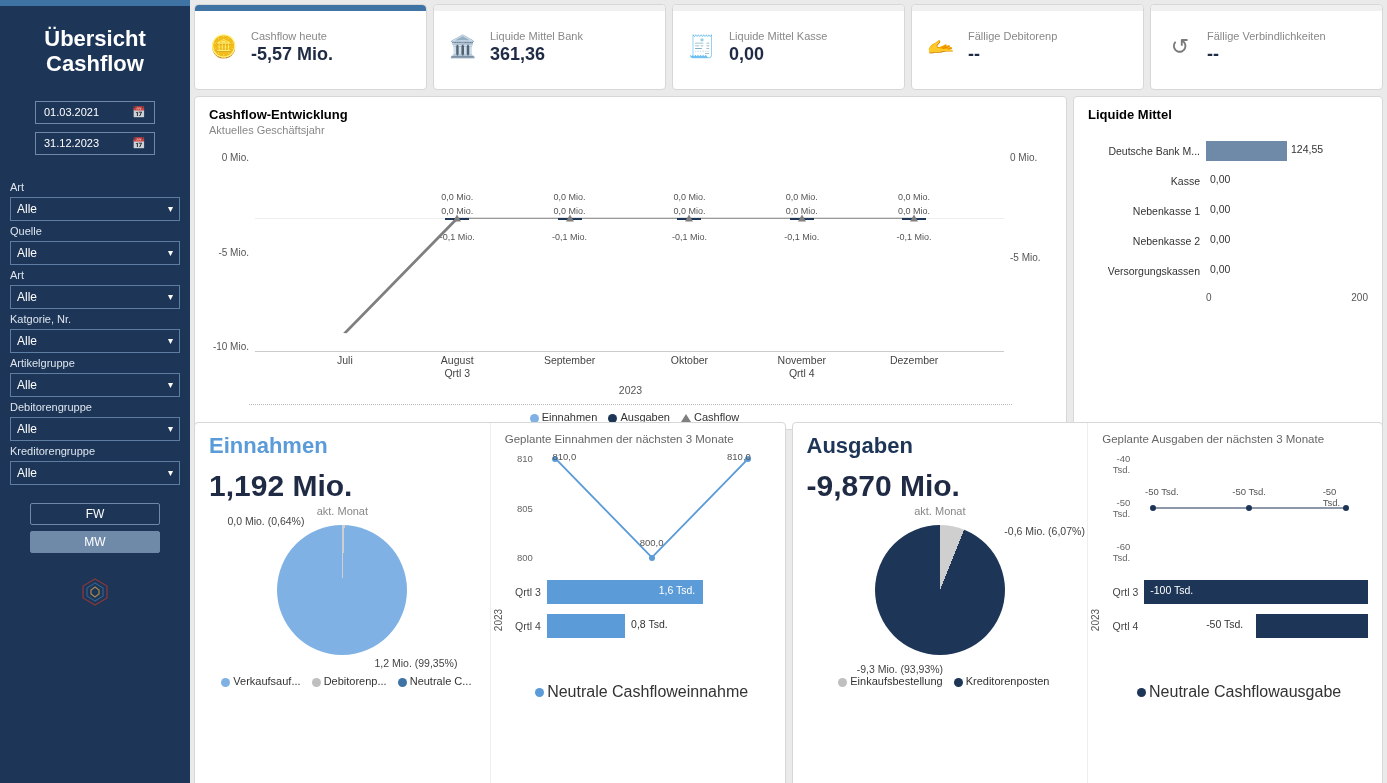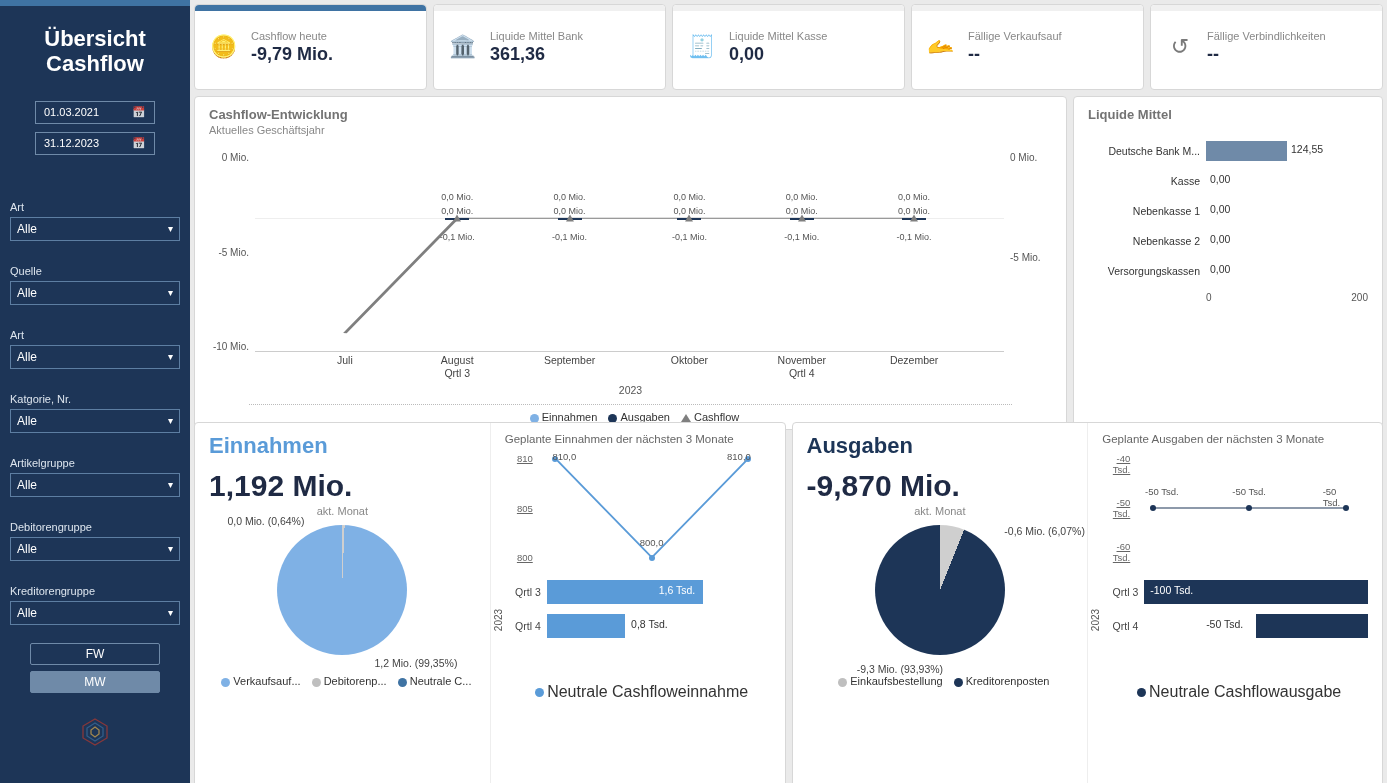--- a/index.html
+++ b/index.html
@@ -3,41 +3,41 @@
 <meta charset="utf-8">
 <style>
   * { box-sizing: border-box; margin: 0; padding: 0; }
   body { font-family: "Segoe UI", Arial, sans-serif; font-size: 12px; background: #eaeaea; width: 1387px; height: 783px; overflow: hidden; display: flex; }
   .sidebar { width: 190px; background: #1d3557; color: #fff; padding: 14px 10px; display: flex; flex-direction: column; align-items: center; }
   .sidebar-top-bar { position: fixed; top:0; left:0; width:190px; height:6px; background:#3f73a3; }
   .sb-title { font-size: 22px; font-weight: 600; text-align: center; line-height: 1.15; margin: 12px 0 20px; }
   .date-pill { border: 1px solid #6f8aa8; width: 120px; padding: 4px 8px; margin: 4px auto; display: flex; justify-content: space-between; align-items: center; font-size: 11px; cursor: pointer; }
   .date-pill .cal { font-size: 11px; opacity: .8; }
   .filters { width: 100%; margin-top: 18px; }
-  .filter-label { font-size: 11px; color: #dde5ee; margin: 24px 0 4px; }
+  .filter-label { font-size: 11px; color: #dde5ee; margin: 4px 0 4px; }
   .select { border: 1px solid #5d7ea2; padding: 4px 6px; display: flex; justify-content: space-between; align-items: center; font-size: 12px; cursor: pointer; }
   .select .chev { font-size: 10px; }
   .btn-row { margin-top: 18px; width: 100%; display:flex; flex-direction:column; gap:6px; align-items:center;}
   .toggle-btn { width: 130px; border: 1px solid #6f8aa8; padding: 3px 0; text-align: center; font-size: 12px; cursor: pointer; border-radius: 2px; }
   .toggle-btn.active { background: #6f8aa8; }
   .logo { margin-top: 24px; font-size: 28px; opacity: .65; }
 
   .main { flex: 1; padding: 4px; display: grid; grid-template-rows: 86px 320px 368px; gap: 6px; }
   .kpi-row { display: grid; grid-template-columns: repeat(5,1fr); gap: 6px; }
   .card { background: #fff; border: 1px solid #d7d7d7; border-radius: 4px; position: relative; }
   .kpi { display: flex; align-items: center; gap: 10px; padding: 10px 12px; }
   .kpi .kpi-top-bar { position:absolute; top:0; left:0; right:0; height:6px; background:#f0f0f0; border-radius:4px 4px 0 0;}
   .kpi.active .kpi-top-bar { background:#3f73a3; }
   .kpi .icon { font-size: 22px; color: #7a7a7a; width:34px; text-align:center;}
   .kpi .lbl { font-size: 11px; color: #888; margin-bottom: 2px; }
   .kpi .val { font-size: 18px; font-weight: 700; color: #1f2a44; }
 
   .mid-row { display: grid; grid-template-columns: 1fr 310px; gap: 6px; }
   .card-pad { padding: 10px 14px 6px; height:100%; }
-  .chart-title { font-size: 13px; font-weight: 600; color: #737373; }
+  .chart-title { font-size: 13px; font-weight: 600; color: #000000; }
   .chart-sub { font-size: 11px; color: #888; margin-top: 2px; }
 
   
   .cf-chart { position: relative; height: 230px; margin-top: 16px; }
   .cf-y-axis { position:absolute; left:0; top:0; bottom:30px; width:40px; display:flex; flex-direction:column; justify-content:space-between; text-align:right; font-size:10px; color:#555;}
   .cf-y-axis-r { position:absolute; right:0; top:0; bottom:30px; width:42px; display:flex; flex-direction:column; justify-content:space-between; text-align:left; font-size:10px; color:#555;}
   .cf-plot { position:absolute; left:46px; right:48px; top:0; bottom:30px; border-bottom:1px solid #ccc; }
   .cf-month { position:absolute; top:0; bottom:0; text-align:center; }
   .cf-month .bar-in { position:absolute; bottom:66.7%; width:24px; left:50%; margin-left:-12px; background:#7fb1e5; }
   .cf-month .bar-out { position:absolute; top:33.3%; width:24px; left:50%; margin-left:-12px; background:#1d3557; }
@@ -66,21 +66,21 @@
   .ausgaben-title { color:#1d3557;}
   .big-num { font-size:30px; font-weight:700; color:#1f2a44; text-align:left; margin-top:6px;}
   .big-sub { text-align:center; font-size:11px; color:#888; margin-top:2px;}
   .pie-wrap { display:flex; flex-direction:column; align-items:center; margin-top:8px;}
   .pie { width:130px; height:130px; border-radius:50%; position:relative;}
   .pie-lbl { font-size:10.5px; color:#444; position:absolute;}
   .pie-legend { font-size:11px; color:#333; margin-top:20px; text-align:center;}
 
   .mini-title { font-size:11.5px; color:#666; margin-bottom:8px;}
   .mini-line { position:relative; height:110px;}
-  .mini-y { position:absolute; left:0; top:0; bottom:0; width:28px; display:flex; flex-direction:column; justify-content:space-between; text-align:right; font-size:9.5px; color:#666;text-decoration:underline;}
+  .mini-y { position:absolute; left:0; top:0; bottom:0; width:28px; display:flex; flex-direction:column; justify-content:space-between; text-align:right; font-size:9.5px; color:#666;}
   .mini-plot { position:absolute; left:32px; right:4px; top:0; bottom:0;}
   .mini-pt { position:absolute; width:6px;height:6px;border-radius:50%;background:#5a9bd8;transform:translate(-50%,-50%);}
   .mini-pt-dark { background:#1d3557;}
   .mini-pt-lbl { position:absolute; font-size:9.5px; color:#555; transform:translate(-50%,0);}
   .mini-bars { position:relative; height:90px; margin-top:12px;}
   .mb-row{ position:relative; height:34px; display:flex; align-items:center;}
   .mb-lbl{ width:42px; font-size:10.5px; color:#444; text-align:right; padding-right:6px;}
   .mb-bar-wrap{ flex:1; position:relative; height:24px;}
   .mb-bar{ position:absolute; top:0;bottom:0; background:#5a9bd8;}
   .mb-bar.dark{ background:#1d3557;}
@@ -164,21 +164,21 @@
 </div>
 
 <div class="main">
 
   <div class="kpi-row">
     <div class="card kpi active">
       <div class="kpi-top-bar"></div>
       <div class="icon">🪙</div>
       <div>
           <div class="lbl">Cashflow heute</div>
-          <div class="val">-9,79 Mio.</div>
+          <div class="val">-5,57 Mio.</div>
         </div>
     </div>
     <div class="card kpi">
       <div class="kpi-top-bar"></div>
       <div class="icon">🏛️</div>
       <div>
           <div class="lbl">Liquide Mittel Bank</div>
           <div class="val">361,36</div>
         </div>
     </div>
@@ -187,21 +187,21 @@
       <div class="icon">🧾</div>
       <div>
           <div class="lbl">Liquide Mittel Kasse</div>
           <div class="val">0,00</div>
         </div>
     </div>
     <div class="card kpi">
       <div class="kpi-top-bar"></div>
       <div class="icon">🫴</div>
       <div>
-          <div class="lbl">Fällige Verkaufsauf</div>
+          <div class="lbl">Fällige Debitorenp</div>
           <div class="val">--</div>
         </div>
     </div>
     <div class="card kpi">
       <div class="kpi-top-bar"></div>
       <div class="icon">↺</div>
       <div>
           <div class="lbl">Fällige Verbindlichkeiten</div>
           <div class="val">--</div>
         </div>

